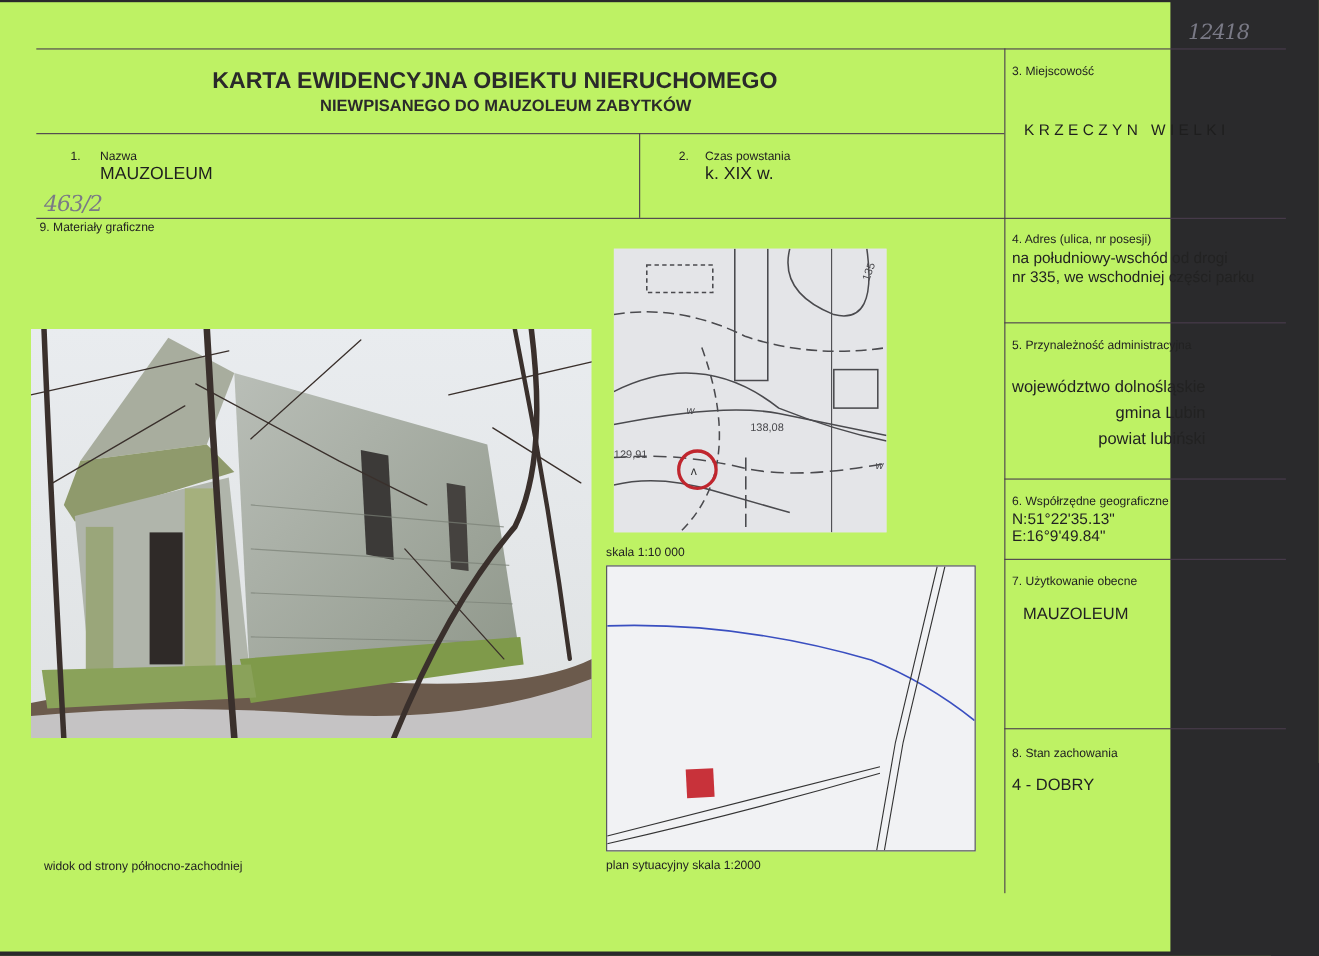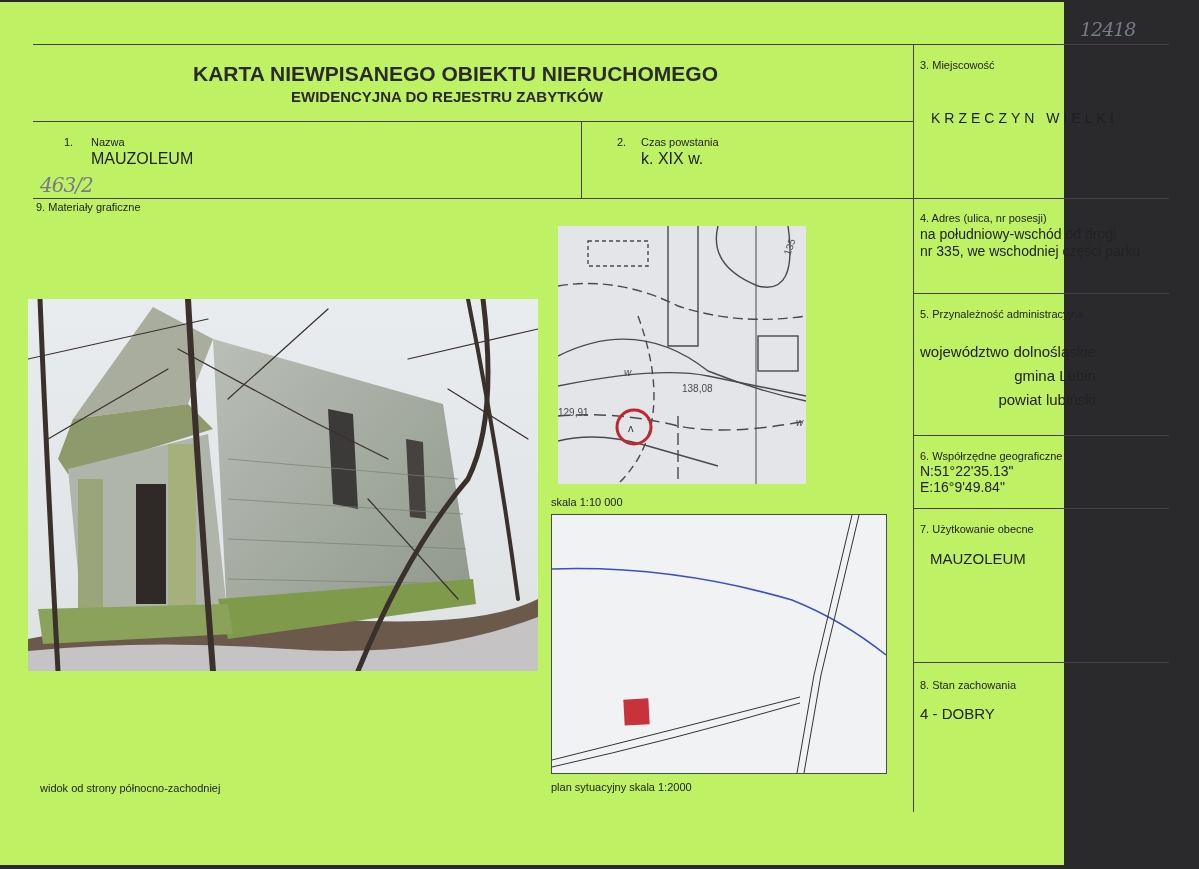--- a/index.html
+++ b/index.html
@@ -36,22 +36,22 @@
   <div class="hline" style="left:33px; top:42px; width:1136px;"></div>
   <div class="vline" style="left:913px; top:42px; height:768px;"></div>
   <div class="hline" style="left:33px; top:119px; width:880px;"></div>
   <div class="vline" style="left:581px; top:119px; height:77px;"></div>
   <div class="hline" style="left:33px; top:196px; width:1136px;"></div>
   <div class="hline" style="left:913px; top:291px; width:256px;"></div>
   <div class="hline" style="left:913px; top:433px; width:256px;"></div>
   <div class="hline" style="left:913px; top:506px; width:256px;"></div>
   <div class="hline" style="left:913px; top:660px; width:256px;"></div>
 
-  <div class="abs title1" style="left:193px; top:60px;">KARTA NIEWPISANEGO OBIEKTU NIERUCHOMEGO</div>
-  <div class="abs title2" style="left:291px; top:86px;">EWIDENCYJNA DO REJESTRU ZABYTKÓW</div>
+  <div class="abs title1" style="left:193px; top:60px;">KARTA EWIDENCYJNA OBIEKTU NIERUCHOMEGO</div>
+  <div class="abs title2" style="left:291px; top:86px;">NIEWPISANEGO DO MAUZOLEUM ZABYTKÓW</div>
 
   <div class="abs lbl" style="left:64px; top:134px;">1.</div>
   <div class="abs lbl" style="left:91px; top:134px;">Nazwa</div>
   <div class="abs val" style="left:91px; top:148px;">MAUZOLEUM</div>
 
   <div class="abs lbl" style="left:617px; top:134px;">2.</div>
   <div class="abs lbl" style="left:641px; top:134px;">Czas powstania</div>
   <div class="abs val" style="left:641px; top:148px;">k. XIX w.</div>
 
   <div class="abs lbl" style="left:920px; top:57px;">3. Miejscowość</div>

